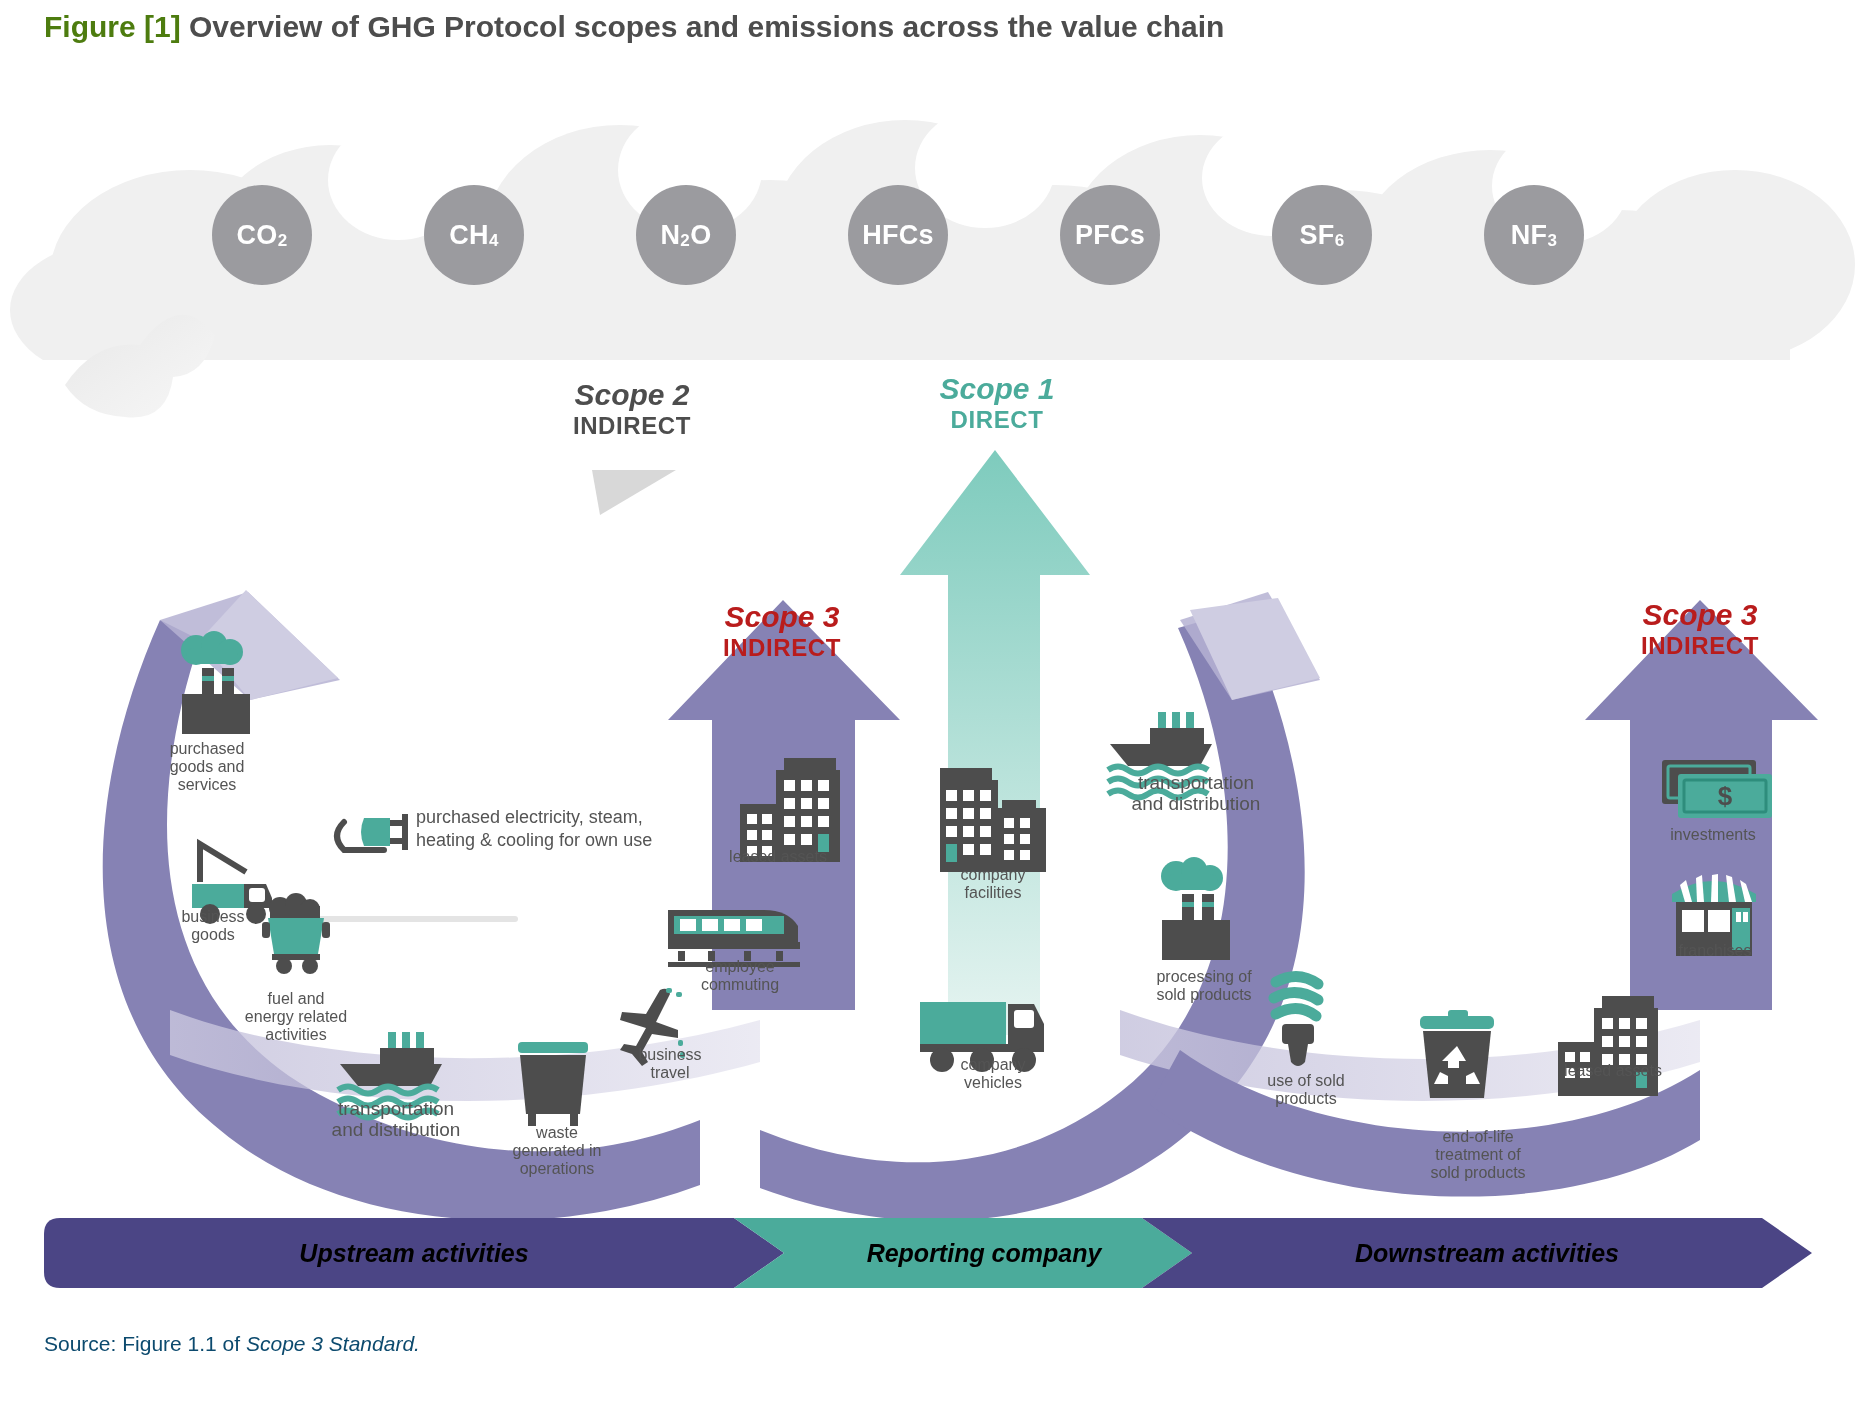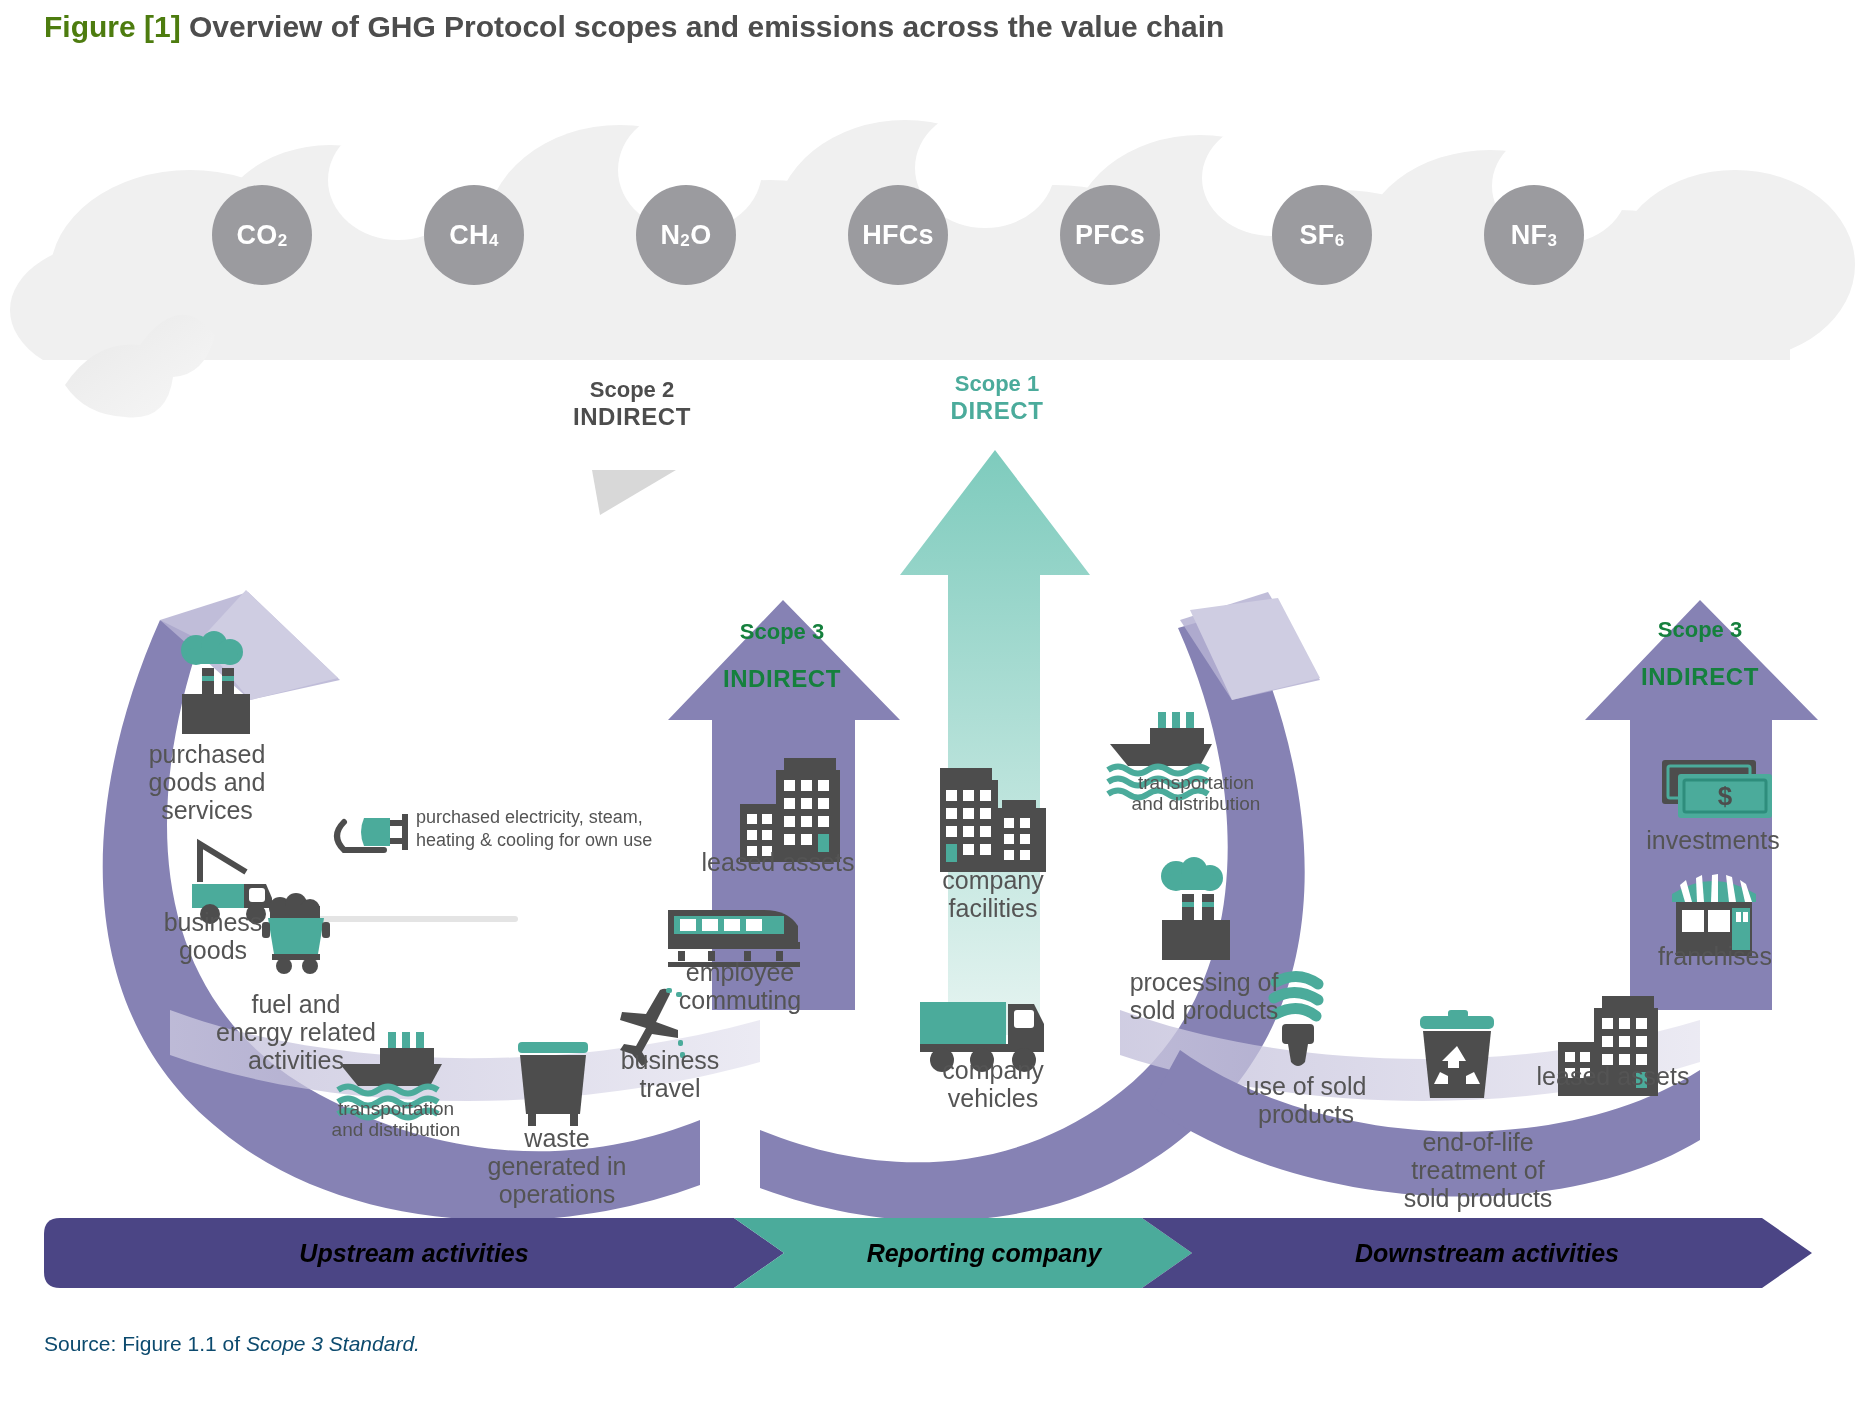--- a/index.html
+++ b/index.html
@@ -26,34 +26,34 @@
   .gas-bubble {
     position:absolute; width:100px; height:100px; border-radius:50%;
     background:#9b9b9f; color:#ffffff;
     display:flex; align-items:center; justify-content:center;
     font-size:27px; font-weight:bold; letter-spacing:.3px;
   }
   .gas-bubble sub { font-size:17px; vertical-align:baseline; position:relative; top:6px; }
 
   
   .scope-head { position:absolute; text-align:center; white-space:nowrap; }
-  .scope-head .s-line1 { font-size:22px; font-weight:bold; line-height:1.12; }
+  .scope-head .s-line1 { font-size:30px; font-weight:bold; font-style:italic; line-height:1.12; }
   .scope-head .s-line2 { font-size:24px; font-weight:bold; letter-spacing:.6px; line-height:1.18; }
   .sc-gray  .s-line1, .sc-gray  .s-line2 { color:#4d4d4d; }
   .sc-teal  .s-line1, .sc-teal  .s-line2 { color:#4bab9b; }
-  .sc-purp  .s-line1, .sc-purp  .s-line2 { color:#15803d;margin-top:20px; }
+  .sc-purp  .s-line1, .sc-purp  .s-line2 { color:#b91c1c; }
 
   
   .stage { position:absolute; left:0; top:0; width:1864px; height:1404px; }
   .stage svg { position:absolute; left:0; top:0; }
 
   
   .lbl {
     position:absolute; text-align:center; color:#545454;
-    font-size:25px; line-height:1.12; white-space:pre-line;
+    font-size:16px; line-height:1.12; white-space:pre-line;
   }
   .lbl.wide { font-size:19px; }
 
   
   .elec-note {
     position:absolute; left:416px; top:806px; width:260px;
     font-size:18px; line-height:1.25; color:#545454; text-align:left;
   }
 
   

